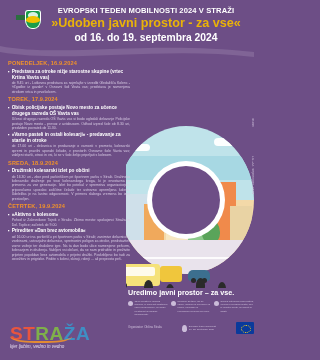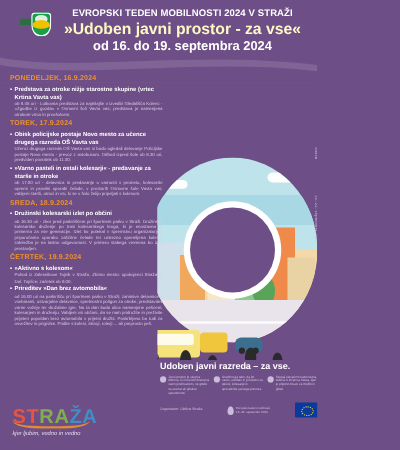--- a/index.html
+++ b/index.html
@@ -25,21 +25,21 @@
     content:"";position:absolute;left:1px;top:6px;width:14px;height:7px;
     background:#f2c200;border-radius:50%/60% 60% 40% 40%;
   }
   .crest .shield:before{
     content:"";position:absolute;left:3px;top:2px;width:10px;height:6px;
     background:#d9f2e2;border-radius:50% 50% 40% 40%;
   }
   .crest .bar{position:absolute;left:-9px;top:5px;width:9px;height:5px;background:#2b6e3f;}
   .hdr-text{flex:1;text-align:center;}
   .line1{color:#ffffff;font-size:7.6px;font-weight:bold;letter-spacing:.1px;line-height:9px;white-space:nowrap;}
-  .line2{color:#fef9c3;font-size:12.6px;font-weight:bold;line-height:15px;margin-top:1px;white-space:nowrap;}
+  .line2{color:#eab308;font-size:12.6px;font-weight:bold;line-height:15px;margin-top:1px;white-space:nowrap;}
   .line3{color:#ffffff;font-size:10.3px;font-weight:bold;line-height:13px;margin-top:0px;white-space:nowrap;}
 
   
   .wave{position:absolute;left:0;top:44px;width:254px;height:22px;z-index:2;}
 
   
   .programme{position:absolute;left:8px;top:60px;width:122px;z-index:5;}
   .day{margin-bottom:2px;}
   .day-title{
     color:#f0922b;font-size:5.6px;font-weight:bold;letter-spacing:.15px;
@@ -114,21 +114,21 @@
   .camp-mid{display:flex;align-items:center;color:#cfc0dc;font-size:2.4px;line-height:3px;}
   .pin{width:5px;height:7px;background:#cbbcd9;border-radius:50% 50% 50% 50%/60% 60% 40% 40%;margin-right:2px;}
   .euflag{width:18px;height:12px;background:#0a3a9b;position:relative;border-radius:1px;}
   .euflag:after{
     content:"";position:absolute;left:5px;top:3px;width:8px;height:6px;
     border:1px dotted #ffd617;border-radius:50%;
   }
 
   
   .strazalogo{position:absolute;left:10px;bottom:10px;width:96px;z-index:5;}
-  .sl-word{font-size:16px;font-weight:bold;line-height:18px;letter-spacing:.5px;}
+  .sl-word{font-size:19px;font-weight:bold;line-height:18px;letter-spacing:.5px;}
   .sl-s{color:#e8553f;} .sl-t{color:#e8553f;} .sl-r{color:#7fb04a;}
   .sl-a1{color:#7fb04a;} .sl-z{color:#3f8ec4;} .sl-a2{color:#3f8ec4;}
   .sl-tag{color:#e7dcef;font-size:4.6px;font-style:italic;line-height:6px;margin-top:1px;}
   .sl-swoosh{position:absolute;left:0;top:2px;width:62px;height:14px;border-bottom:2px solid #f0922b;border-radius:0 0 40% 40%;opacity:.9;}
 </style>
 </head>
 <body>
 
 <div class="poster">
 
@@ -250,21 +250,21 @@
       <div class="ped p1"></div>
       <div class="ped p2"></div>
       <div class="ped p3"></div>
       <div class="ped p4"></div>
       <div class="bike">
         </div>
     </div>
   </div>
 
   <div class="campaign">
-    <div class="camp-title">Udoben javni razreda – za vse.</div>
+    <div class="camp-title">Uredimo javni prostor – za vse.</div>
     <div class="camp-cols" id="camp-cols">
         <div class="camp-col">
           <div class="dot"></div>
           <p>Javni prostor je skupna dobrina, ki mora biti dostopna vsem prebivalcem, ne glede na starost ali gibalne sposobnosti.</p>
         </div>
         <div class="camp-col">
           <div class="dot"></div>
           <p>Uredimo ga tako, da bo varen, udoben in privlačen za pešce, kolesarje in uporabnike javnega prevoza.</p>
         </div>
         <div class="camp-col">

